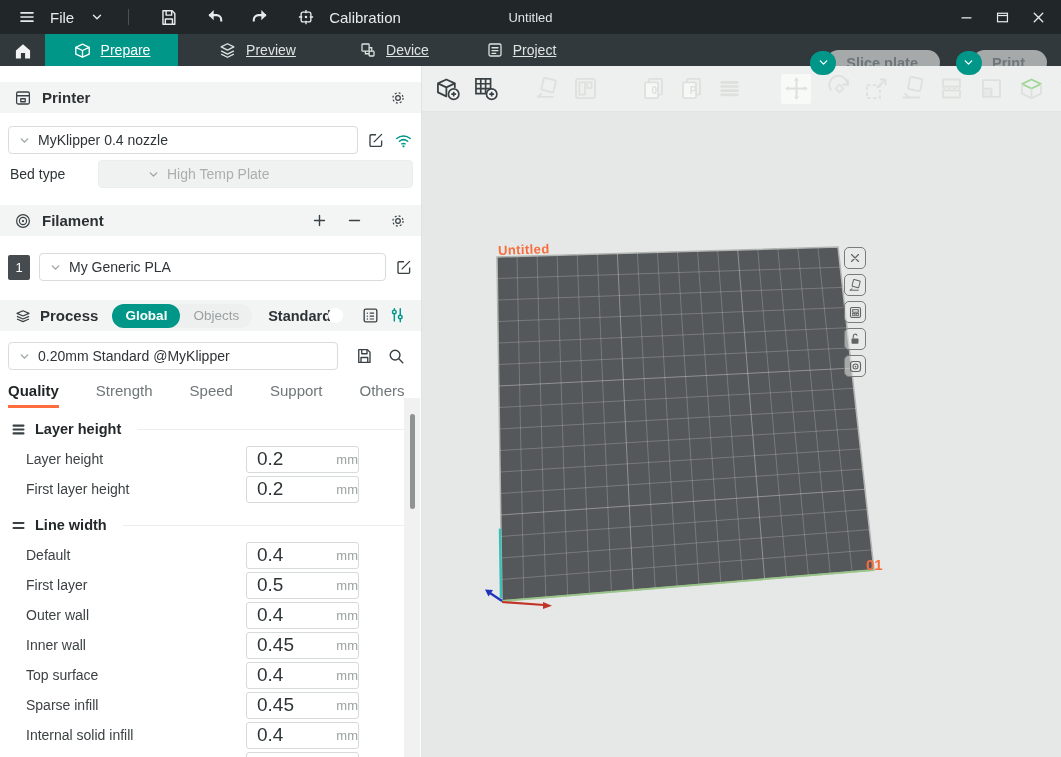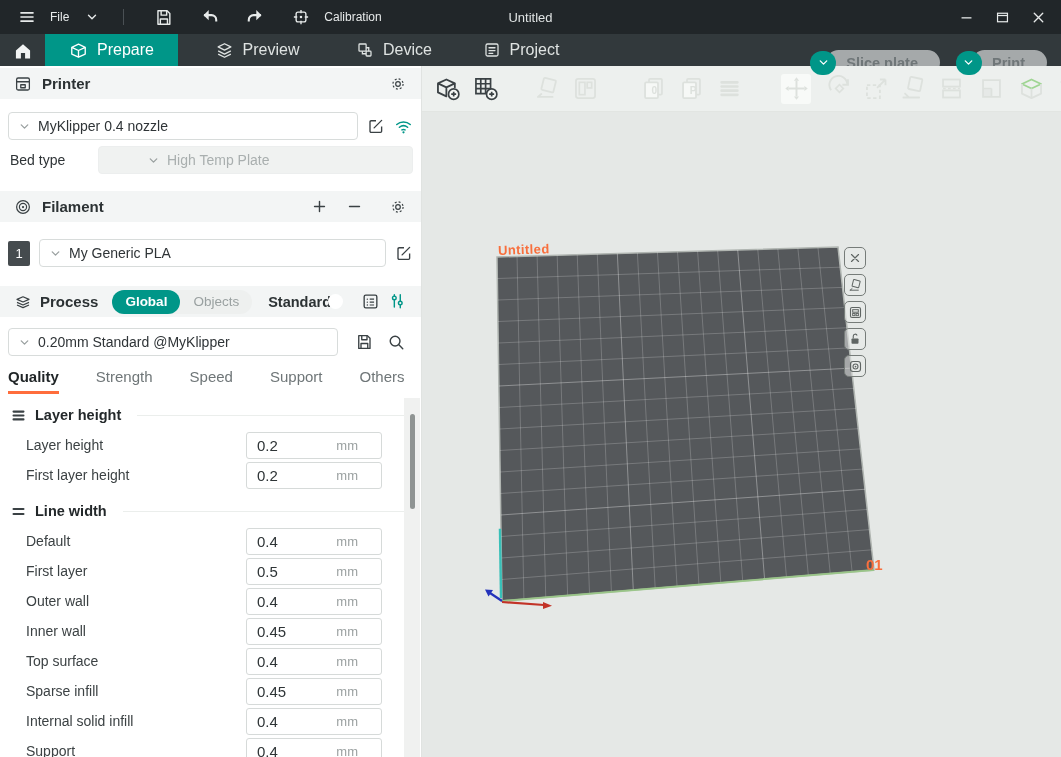--- a/index.html
+++ b/index.html
@@ -4,28 +4,28 @@
 <style>
   * { margin:0; padding:0; box-sizing:border-box; }
   html,body { width:1061px; height:757px; overflow:hidden; font-family:"Liberation Sans",sans-serif; background:#fff; }
   #app { position:relative; width:1061px; height:757px; overflow:hidden; }
 
   
   #titlebar { position:absolute; left:0; top:0; width:1061px; height:34px; background:#212629; display:flex; align-items:center; color:#e7eaea; }
   .tb-left { display:flex; align-items:center; gap:10px; padding-left:14px; z-index:2; }
   .tb-sep { width:1px; height:16px; background:#4a5054; margin:0 8px; }
   .tb-ic { display:flex; align-items:center; justify-content:center; width:26px; height:26px; color:#e7eaea; cursor:default; }
-  .tb-label { font-size:12px; }
+  .tb-label { font-size:15px; }
   #win-title { position:absolute; left:0; right:0; text-align:center; font-size:13px; color:#dfe3e3; }
   .tb-right { position:absolute; right:0; top:0; height:34px; display:flex; align-items:center; gap:10px; padding-right:10px; z-index:2; }
 
   
   #navbar { position:absolute; left:0; top:34px; width:1061px; height:32px; background:#32393c; color:#dfe3e2; }
   #home-btn { position:absolute; left:10px; top:4px; width:26px; height:26px; display:flex; align-items:center; justify-content:center; color:#f2f4f4; }
-  .nav-tab { position:absolute; top:0; height:32px; display:flex; align-items:center; gap:9px; font-size:16px; justify-content:center; }
+  .nav-tab { position:absolute; top:0; height:32px; display:flex; align-items:center; gap:9px; font-size:14px; justify-content:center;text-decoration:underline; }
   .nav-tab.active { background:#009688; color:#fff; }
   #tab-prepare { left:45px; width:133px; }
   #tab-preview { left:197px; width:120px; }
   #tab-device  { left:344px; width:100px; }
   #tab-project { left:466px; width:110px; }
   .nav-right { position:absolute; right:14px; top:16px; display:flex; align-items:center; gap:16px; }
   .split-btn { display:flex; align-items:center; }
   .split-chev { width:26px; height:24px; background:#009688; border-radius:12px; display:flex; align-items:center; justify-content:center; color:#fff; z-index:2; }
   .split-pill { height:25px; background:#a5a9aa; border-radius:13px; margin-left:-10px; padding:0 22px 0 20px; display:flex; align-items:center; color:#6f7678; font-size:14.5px; font-weight:bold; }
 
@@ -61,21 +61,21 @@
   #preset-icons { display:flex; gap:14px; margin-right:8px; }
   #ptabs { margin:12px 0 0 8px; display:flex; gap:37px; font-size:15px; height:26px; }
   .ptab { color:#6f7678; padding-bottom:5px; }
   .ptab.active { color:#1f2426; font-weight:bold; border-bottom:3px solid #ff6d3c; }
   .grp-header { display:flex; align-items:center; gap:8px; margin:10px 14px 4px 10px; height:22px; }
   .grp-title { font-size:14.5px; font-weight:bold; color:#23282a; }
   .grp-line { flex:1; height:1px; background:#ebeeec; margin-left:8px; }
   .param-row { display:flex; align-items:center; height:30px; }
   .param-label { flex:1; margin-left:26px; font-size:14px; color:#3c4244; }
   .numwrap { width:120px; margin-right:55px; position:relative; }
-  .num { width:136px; height:27px; border:1px solid #d6dad9; border-radius:3px; padding:0 32px 0 10px; font-size:15px; color:#2e3436; background:#fff; font-family:"Liberation Sans",sans-serif; }
+  .num { width:113px; height:27px; border:1px solid #d6dad9; border-radius:3px; padding:0 32px 0 10px; font-size:19px; color:#2e3436; background:#fff; font-family:"Liberation Sans",sans-serif; }
   .unit { position:absolute; right:8px; top:6px; font-size:13px; color:#9ba1a1; }
   #scroll-track { position:absolute; right:1px; top:332px; width:16px; height:359px; background:#f0f1f0; }
   #scroll-thumb { position:absolute; left:6px; top:16px; width:5px; height:95px; background:#8f9493; border-radius:2.5px; }
 
   
   #viewport { position:absolute; left:422px; top:66px; width:639px; height:691px; background:#e5e8e6; overflow:hidden; }
   #vtoolbar { position:absolute; left:0; top:0; width:639px; height:46px; background:#edf0ee; border-bottom:1px solid #e2e5e2; display:flex; align-items:center; }
   .tool { width:30px; height:30px; display:flex; align-items:center; justify-content:center; flex:0 0 auto; color:#3a4144; }
   .tool.dis { color:#dde1dd; }
   .tool.tile { background:#f8faf8; border-radius:3px; }
@@ -387,21 +387,21 @@
               <use href="#i-chev"></use>
             </svg>
           </span>
       <span class="split-pill">Print</span>
     </div>
   </div>
 </div>
 
 <div id="sidebar">
 
-  <div class="sec-header" style="margin-top:2px">
+  <div class="sec-header" style="margin-top:16px">
     <span class="hdr-ic">
           <svg width="18" height="18">
             <use href="#i-printer3d"></use>
           </svg>
         </span>
     <span>Printer</span>
     <span class="grow"></span>
     <span class="hdr-ic">
           <svg width="18" height="18">
             <use href="#i-gear"></use>

